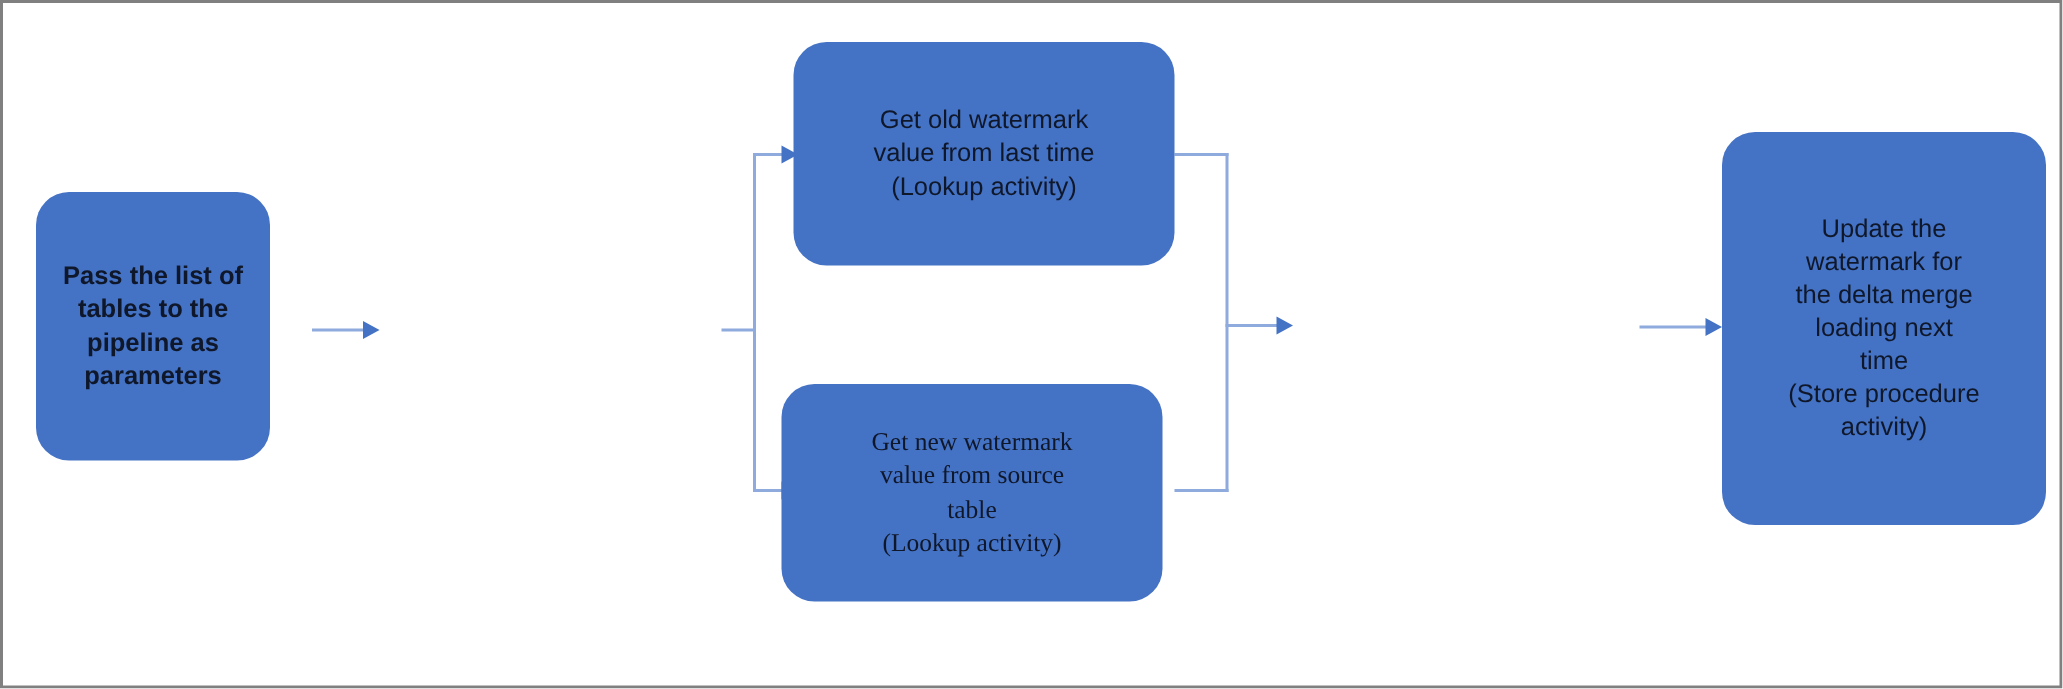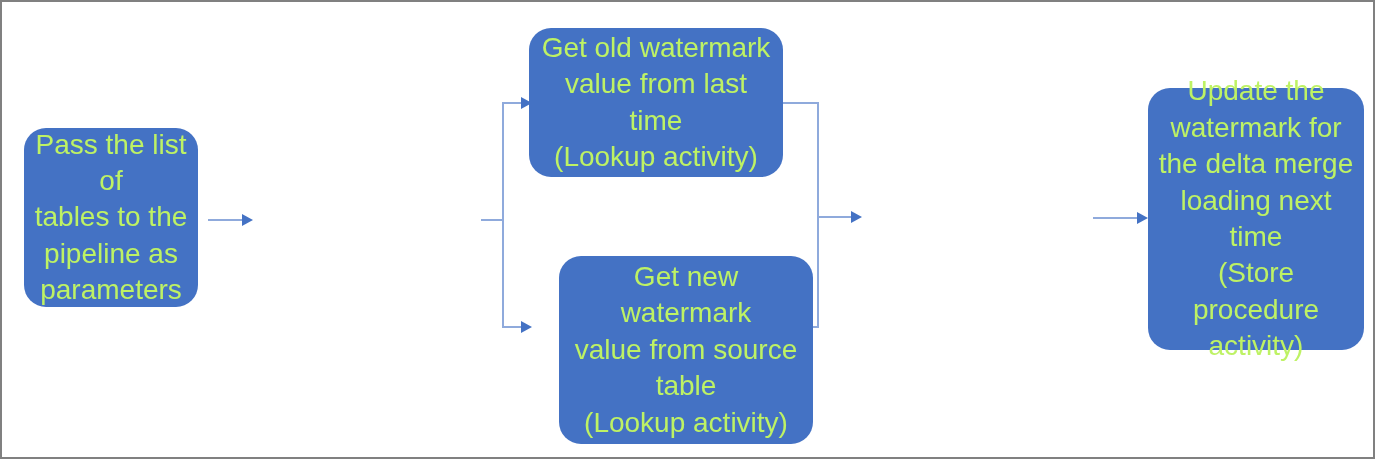--- a/index.html
+++ b/index.html
@@ -17,27 +17,27 @@
     background: #ffffff;
     box-sizing: border-box;
     border: 2px solid #808080;
     overflow: hidden;
   }
   .node {
     position: absolute;
     box-sizing: border-box;
     background: #4472C4;
     border-radius: 22px;
-    color: #bef264;
+    color: #0f172a;
     display: flex;
     align-items: center;
     justify-content: center;
     text-align: center;
     line-height: 1.30;
-    font-size: 28px;
+    font-size: 17px;
     padding: 6px 10px;
     white-space: pre-line;
     z-index: 3;
   }
   .node-label {
     display: block;
     width: 100%;
     white-space: pre-line;
   }
   
@@ -61,21 +61,21 @@
     border-bottom: 6px solid transparent;
     border-left: 11px solid #4472C4;
     z-index: 2;
   }
 </style>
 </head>
 <body>
 
 <div id="canvas">
 
-  <div class="node" style="left:22px; top:126px; width:174px; height:179px;">
+  <div class="node" style="left:22px; top:126px; width:156px; height:179px;font-weight:bold;">
     <span class="node-label">Pass the list of
 tables to the
 pipeline as
 parameters</span>
   </div>
 
   <div class="conn-h" style="left:206px; top:217px; width:36px;"></div>
   <div class="arrow-head" style="left:240px; top:212px;"></div>
 
 
@@ -85,21 +85,21 @@
   <div class="arrow-head" style="left:519px; top:95px;"></div>
   <div class="conn-h" style="left:500px; top:324px; width:27px;"></div>
   <div class="arrow-head" style="left:519px; top:319px;"></div>
 
   <div class="node" style="left:527px; top:26px; width:254px; height:149px;">
     <span class="node-label">Get old watermark
 value from last time
 (Lookup activity)</span>
   </div>
 
-  <div class="node" style="left:557px; top:254px; width:254px; height:188px;">
+  <div class="node" style="left:519px; top:254px; width:254px; height:145px;font-family:Liberation Serif, serif;">
     <span class="node-label">Get new watermark
 value from source
 table
 (Lookup activity)</span>
   </div>
 
   <div class="conn-h" style="left:781px; top:100px; width:36px;"></div>
   <div class="conn-h" style="left:781px; top:324px; width:36px;"></div>
   <div class="conn-v" style="left:815px; top:100px; height:226px;"></div>
   <div class="conn-h" style="left:815px; top:214px; width:38px;"></div>

